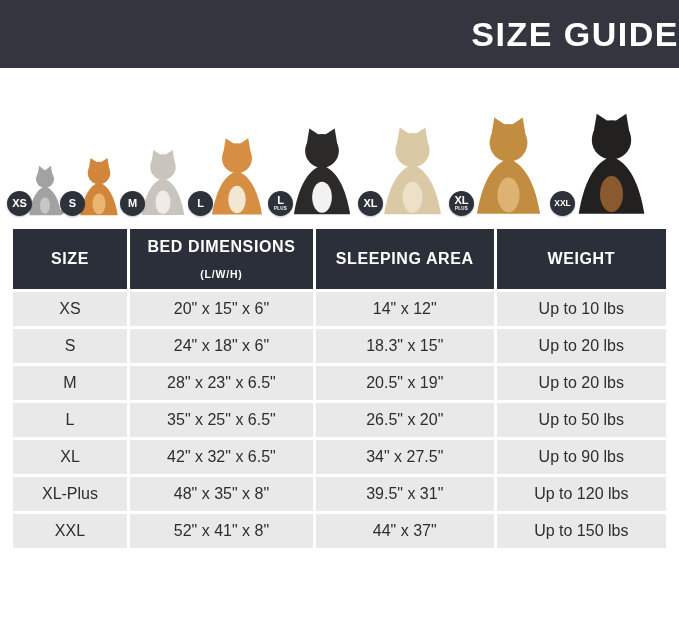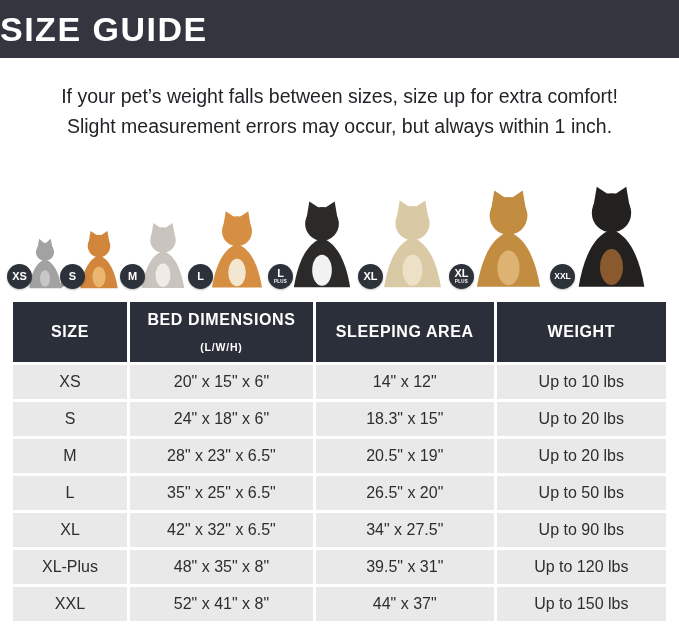--- a/index.html
+++ b/index.html
@@ -3,21 +3,21 @@
 <meta charset="utf-8">
 <style>
   html,body{margin:0;padding:0;background:#fff;}
   .page{
     width:679px;height:641px;overflow:hidden;position:relative;
     font-family:"Liberation Sans","DejaVu Sans",sans-serif;
     background:#fff;margin:0 auto;
   }
   
   .banner{
-    height:58px;background:#33363e;display:flex;align-items:center;justify-content:flex-start;
+    height:68px;background:#33363e;display:flex;align-items:center;justify-content:flex-end;
   }
   .banner h1{
     margin:0;color:#ffffff;font-size:34px;font-weight:bold;letter-spacing:1.5px;
   }
   
   .intro{
     margin:0;padding:23px 20px 0;text-align:center;
     font-size:19.5px;line-height:30px;color:#222428;
   }
   
@@ -59,24 +59,20 @@
 </style>
 </head>
 <body>
 
 <div class="page">
 
   <header class="banner">
     <h1>SIZE GUIDE</h1>
   </header>
 
-  <p class="intro">
-    <span>If your pet’s weight falls between sizes, size up for extra comfort!</span><br>
-    <span>Slight measurement errors may occur, but always within 1 inch.</span>
-  </p>
 
   <div class="animals" id="animals">
       <div class="animal" data-species="cat" style="--c: #a2a2a2; --a: #c7c7c7;">
     <svg class="pet-svg" viewBox="0 0 64 64" preserveAspectRatio="xMidYMax meet" aria-hidden="true" style="height: 66px; width: 53px;">
       <g class="shape-cat">
         <path class="main" d="M26 13 L28 2 L35 8 Z"></path>
         <path class="main" d="M44 13 L42 2 L35 8 Z"></path>
         <circle class="main" cx="35" cy="18" r="11"></circle>
         <path class="main" d="M35 27 C24 31 18 44 16 62 L54 62 C53 44 46 31 35 27 Z"></path>
         <path class="main" d="M54 62 C62 58 64 47 58 41 C58 50 55 57 48 61 Z"></path>

